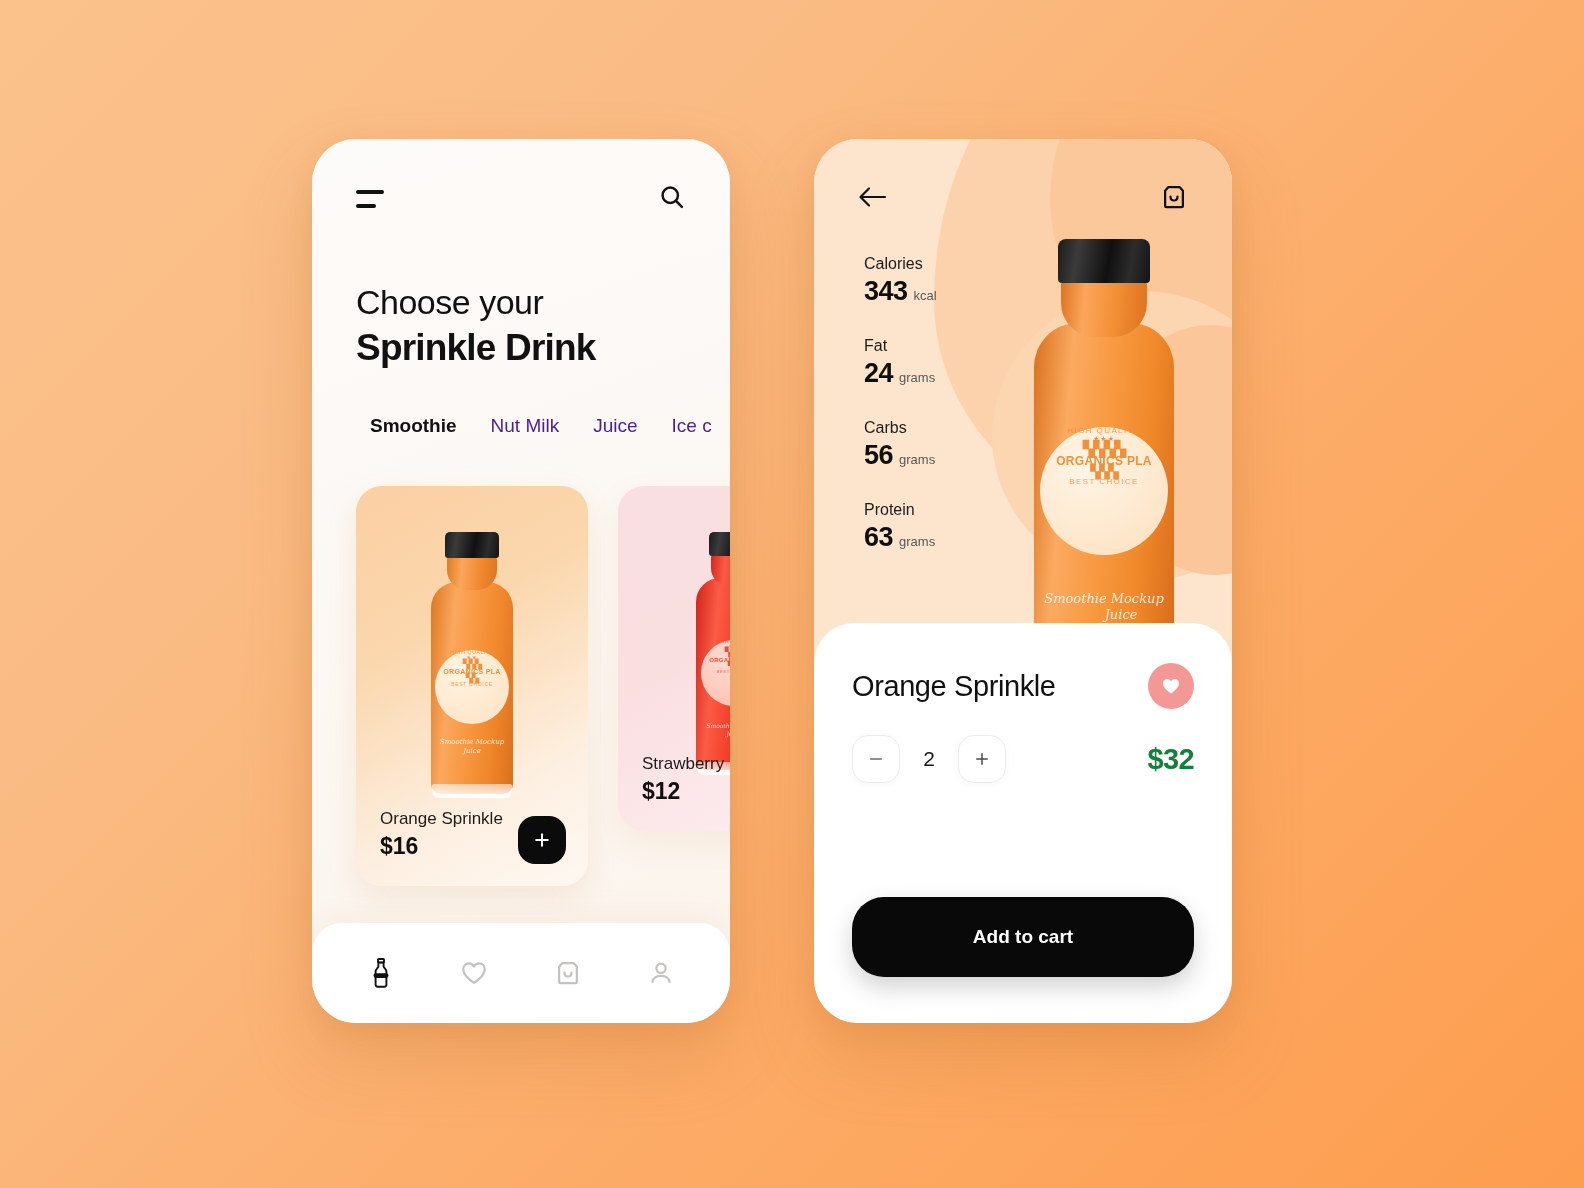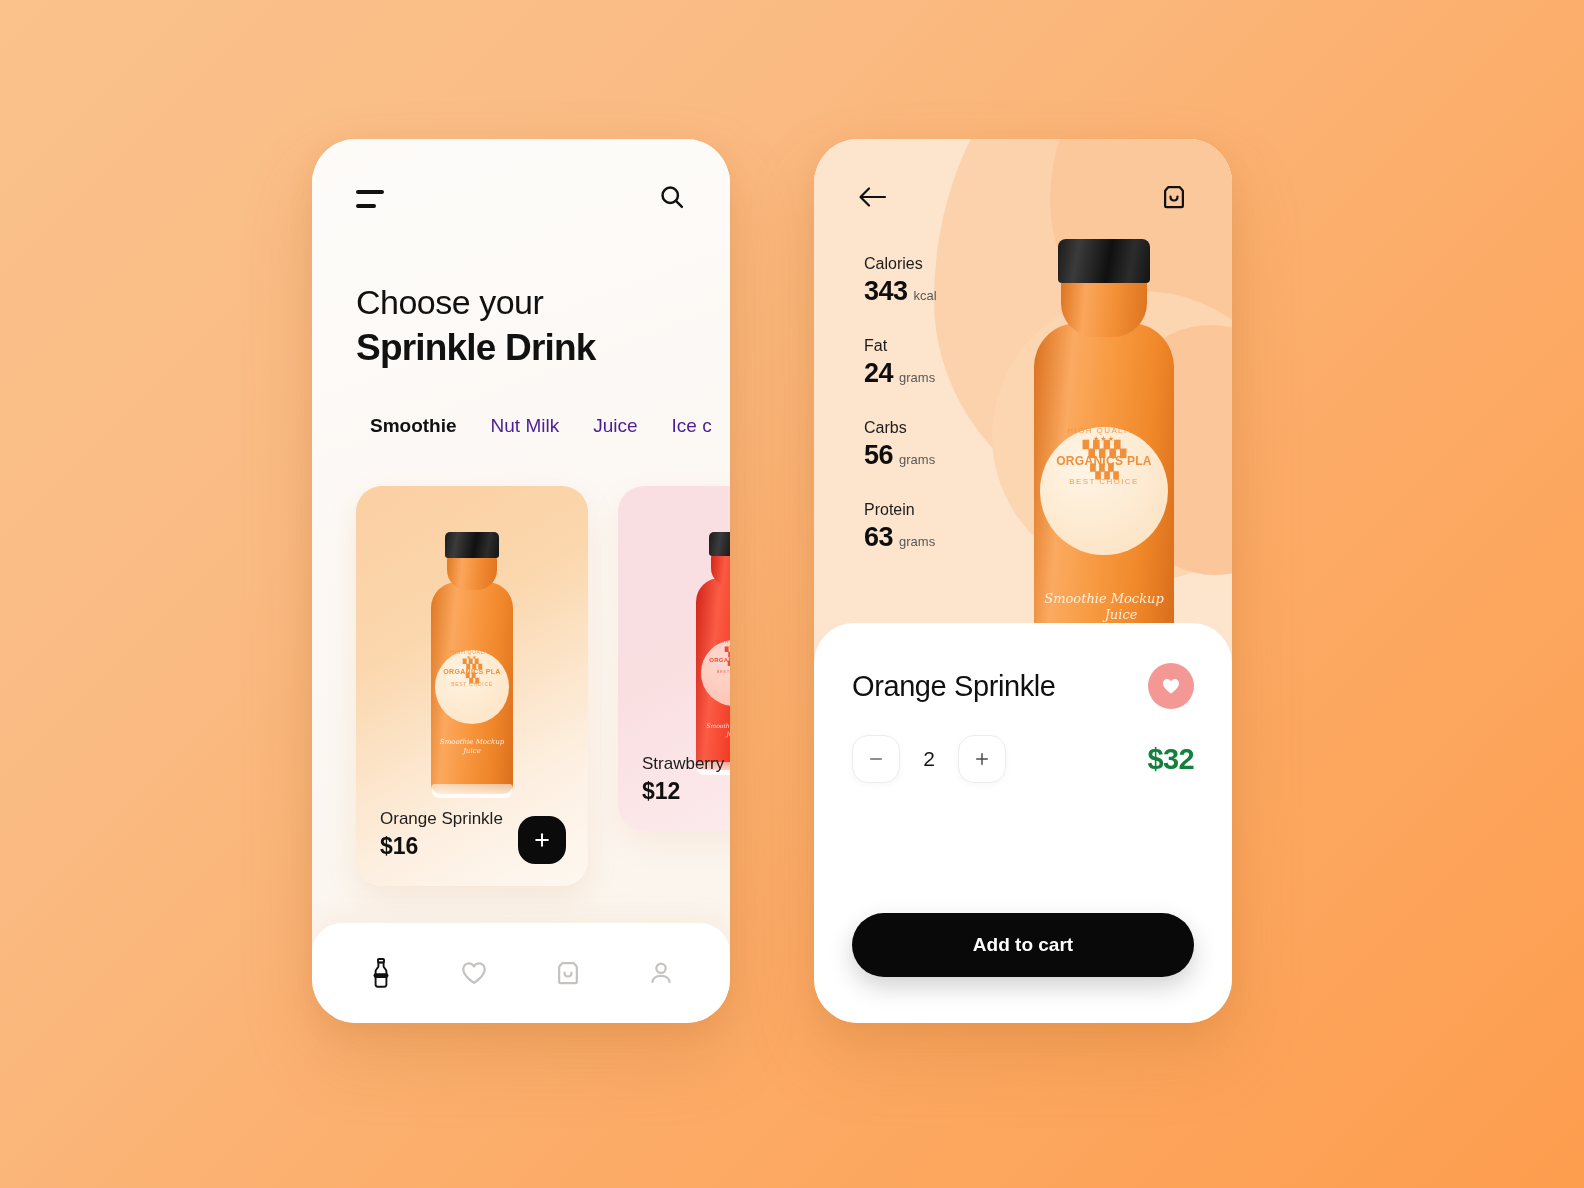--- a/index.html
+++ b/index.html
@@ -162,21 +162,21 @@
   .qty-row { display:flex; align-items:center; margin-top:26px; }
   .stepper {
     width:48px; height:48px; border-radius:16px; background:#fff;
     border:1px solid #ececec; display:flex; align-items:center; justify-content:center;
     cursor:pointer; box-shadow:0 2px 7px rgba(0,0,0,0.035);
   }
   .qty-val { width:58px; text-align:center; font-size:21px; color:#151515; }
   .det-price { margin-left:auto; font-size:29px; font-weight:800; color:#15803d; letter-spacing:-0.6px; }
   .det-desc { margin-top:24px; font-size:16.5px; line-height:1.62; color:#3b3b3b; width:318px; }
   .addcart {
-    position:absolute; left:38px; right:38px; bottom:46px; height:64px;
+    position:absolute; left:38px; right:38px; bottom:46px; height:80px;
     background:#090909; border-radius:32px; color:#fff;
     display:flex; align-items:center; justify-content:center;
     font-size:19px; font-weight:700; cursor:pointer;
     box-shadow:0 10px 24px rgba(0,0,0,0.18);
   }
 </style>
 </head>
 <body>
 
 <div class="phone" id="phone-left">

